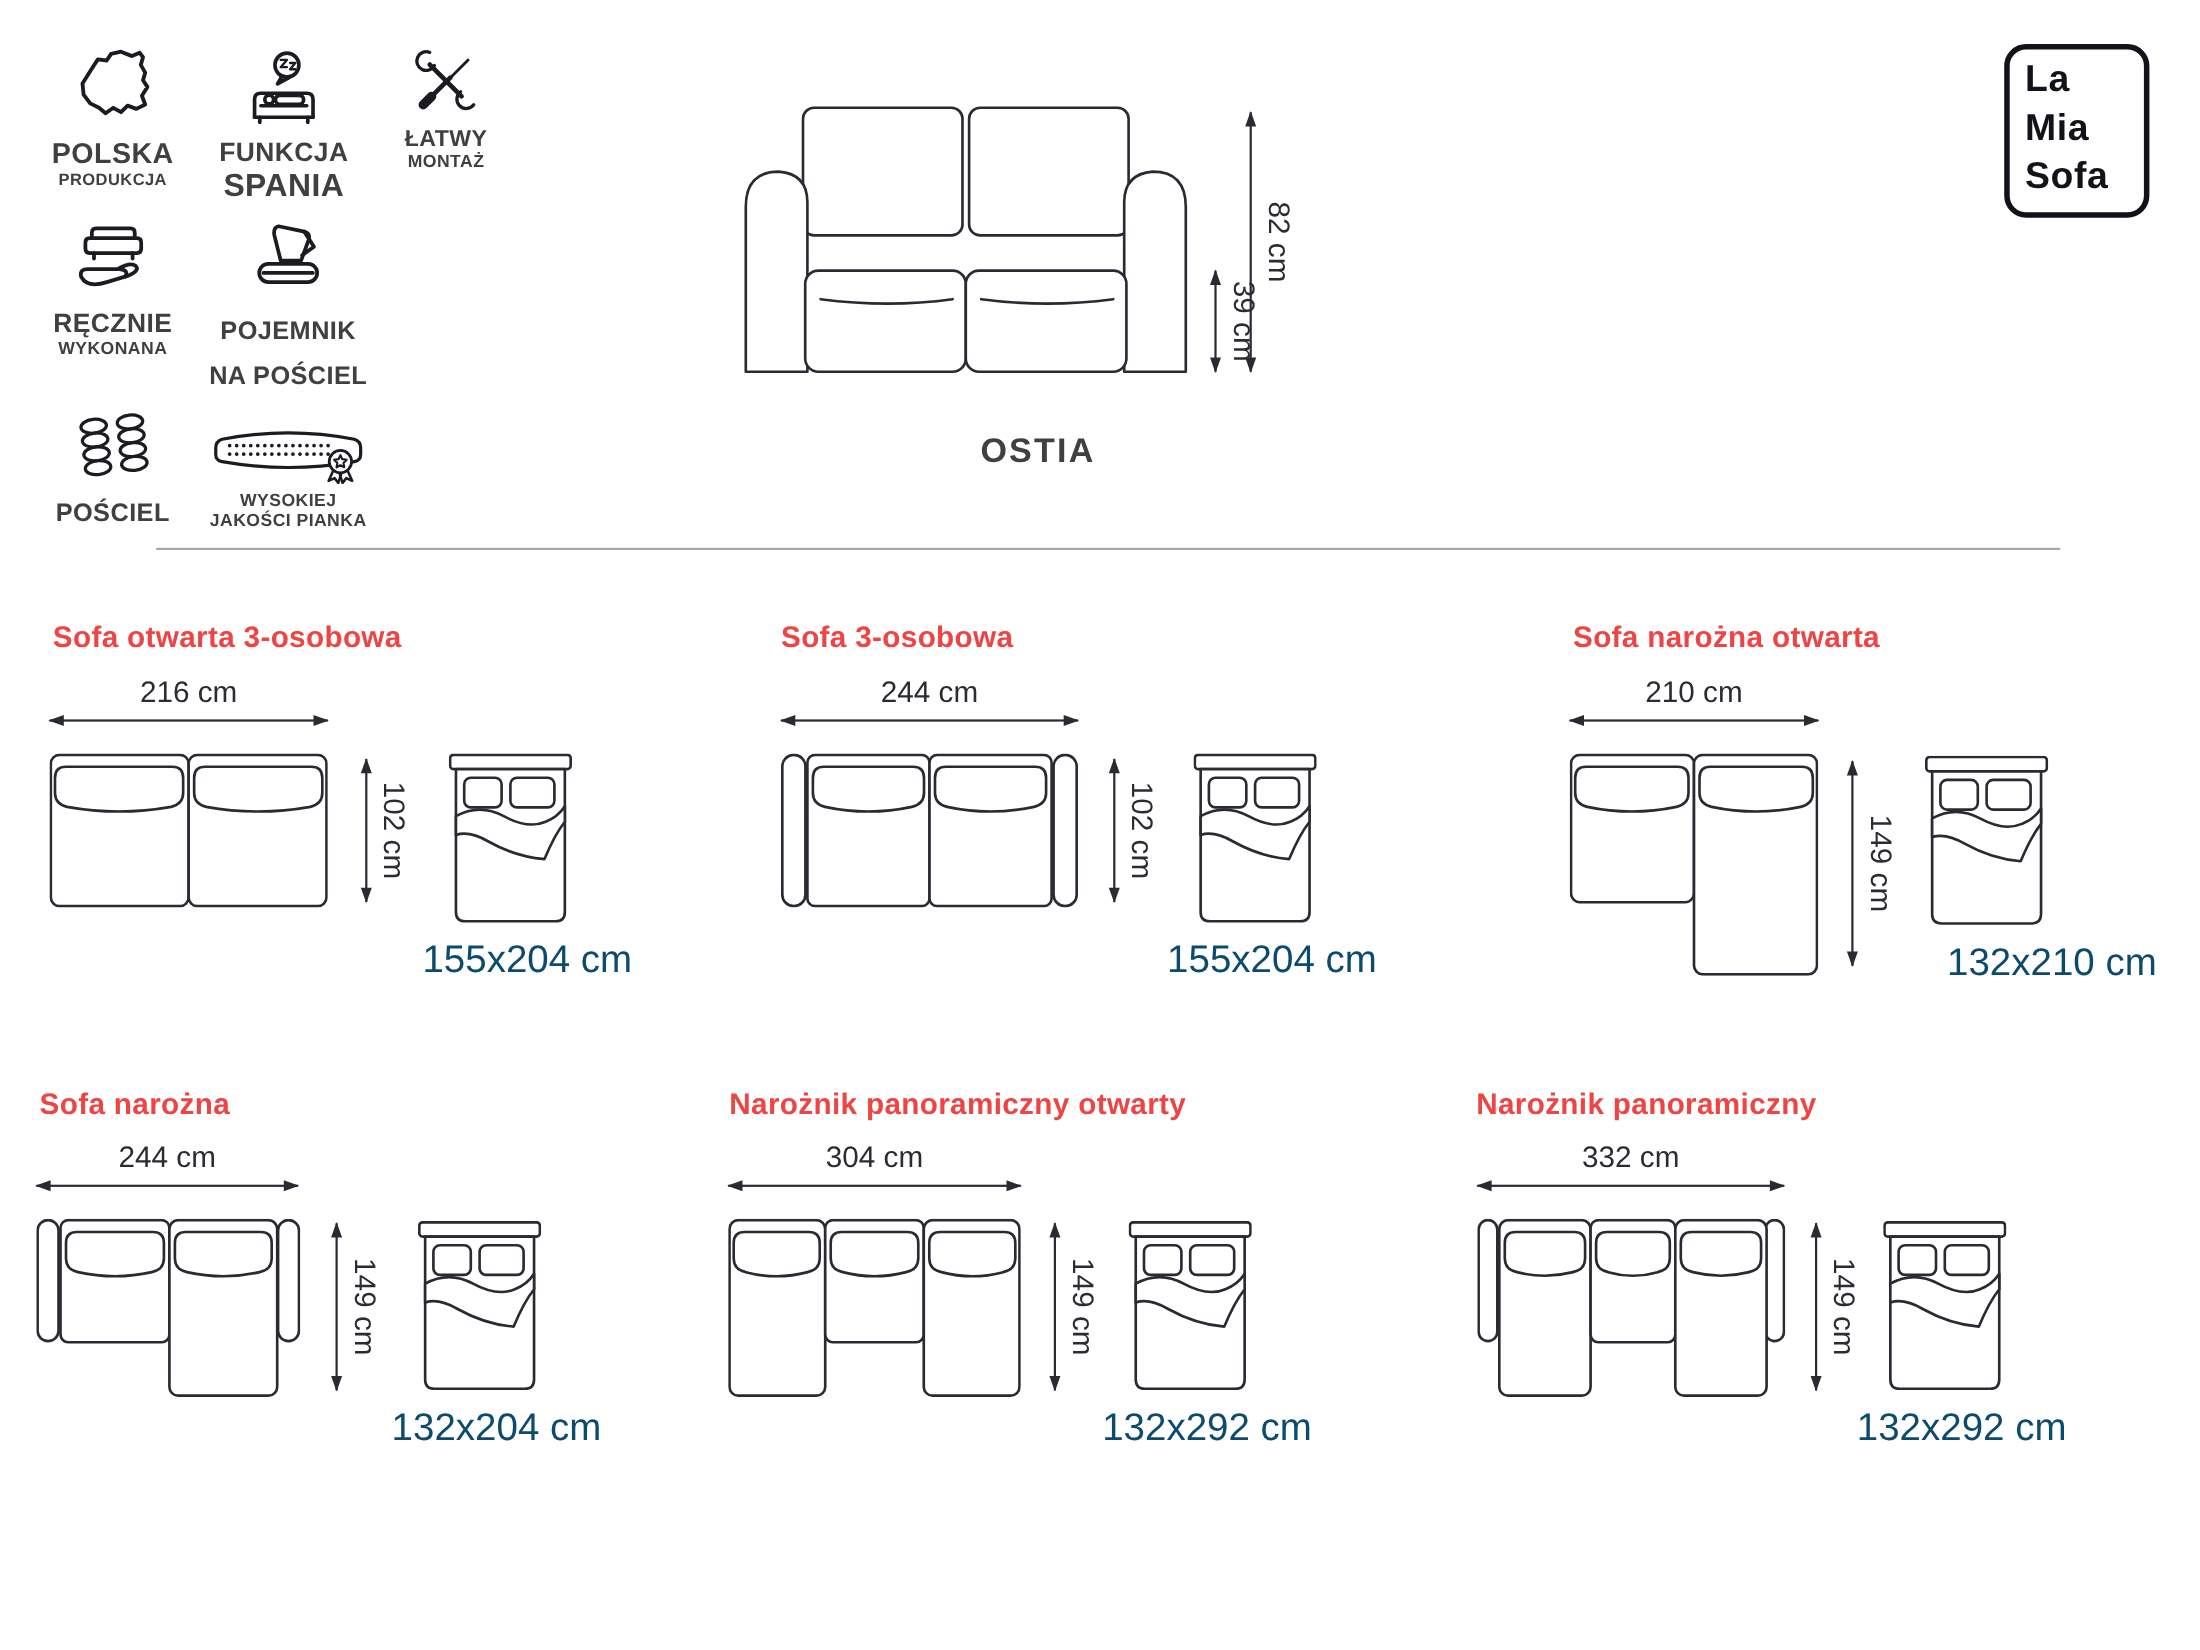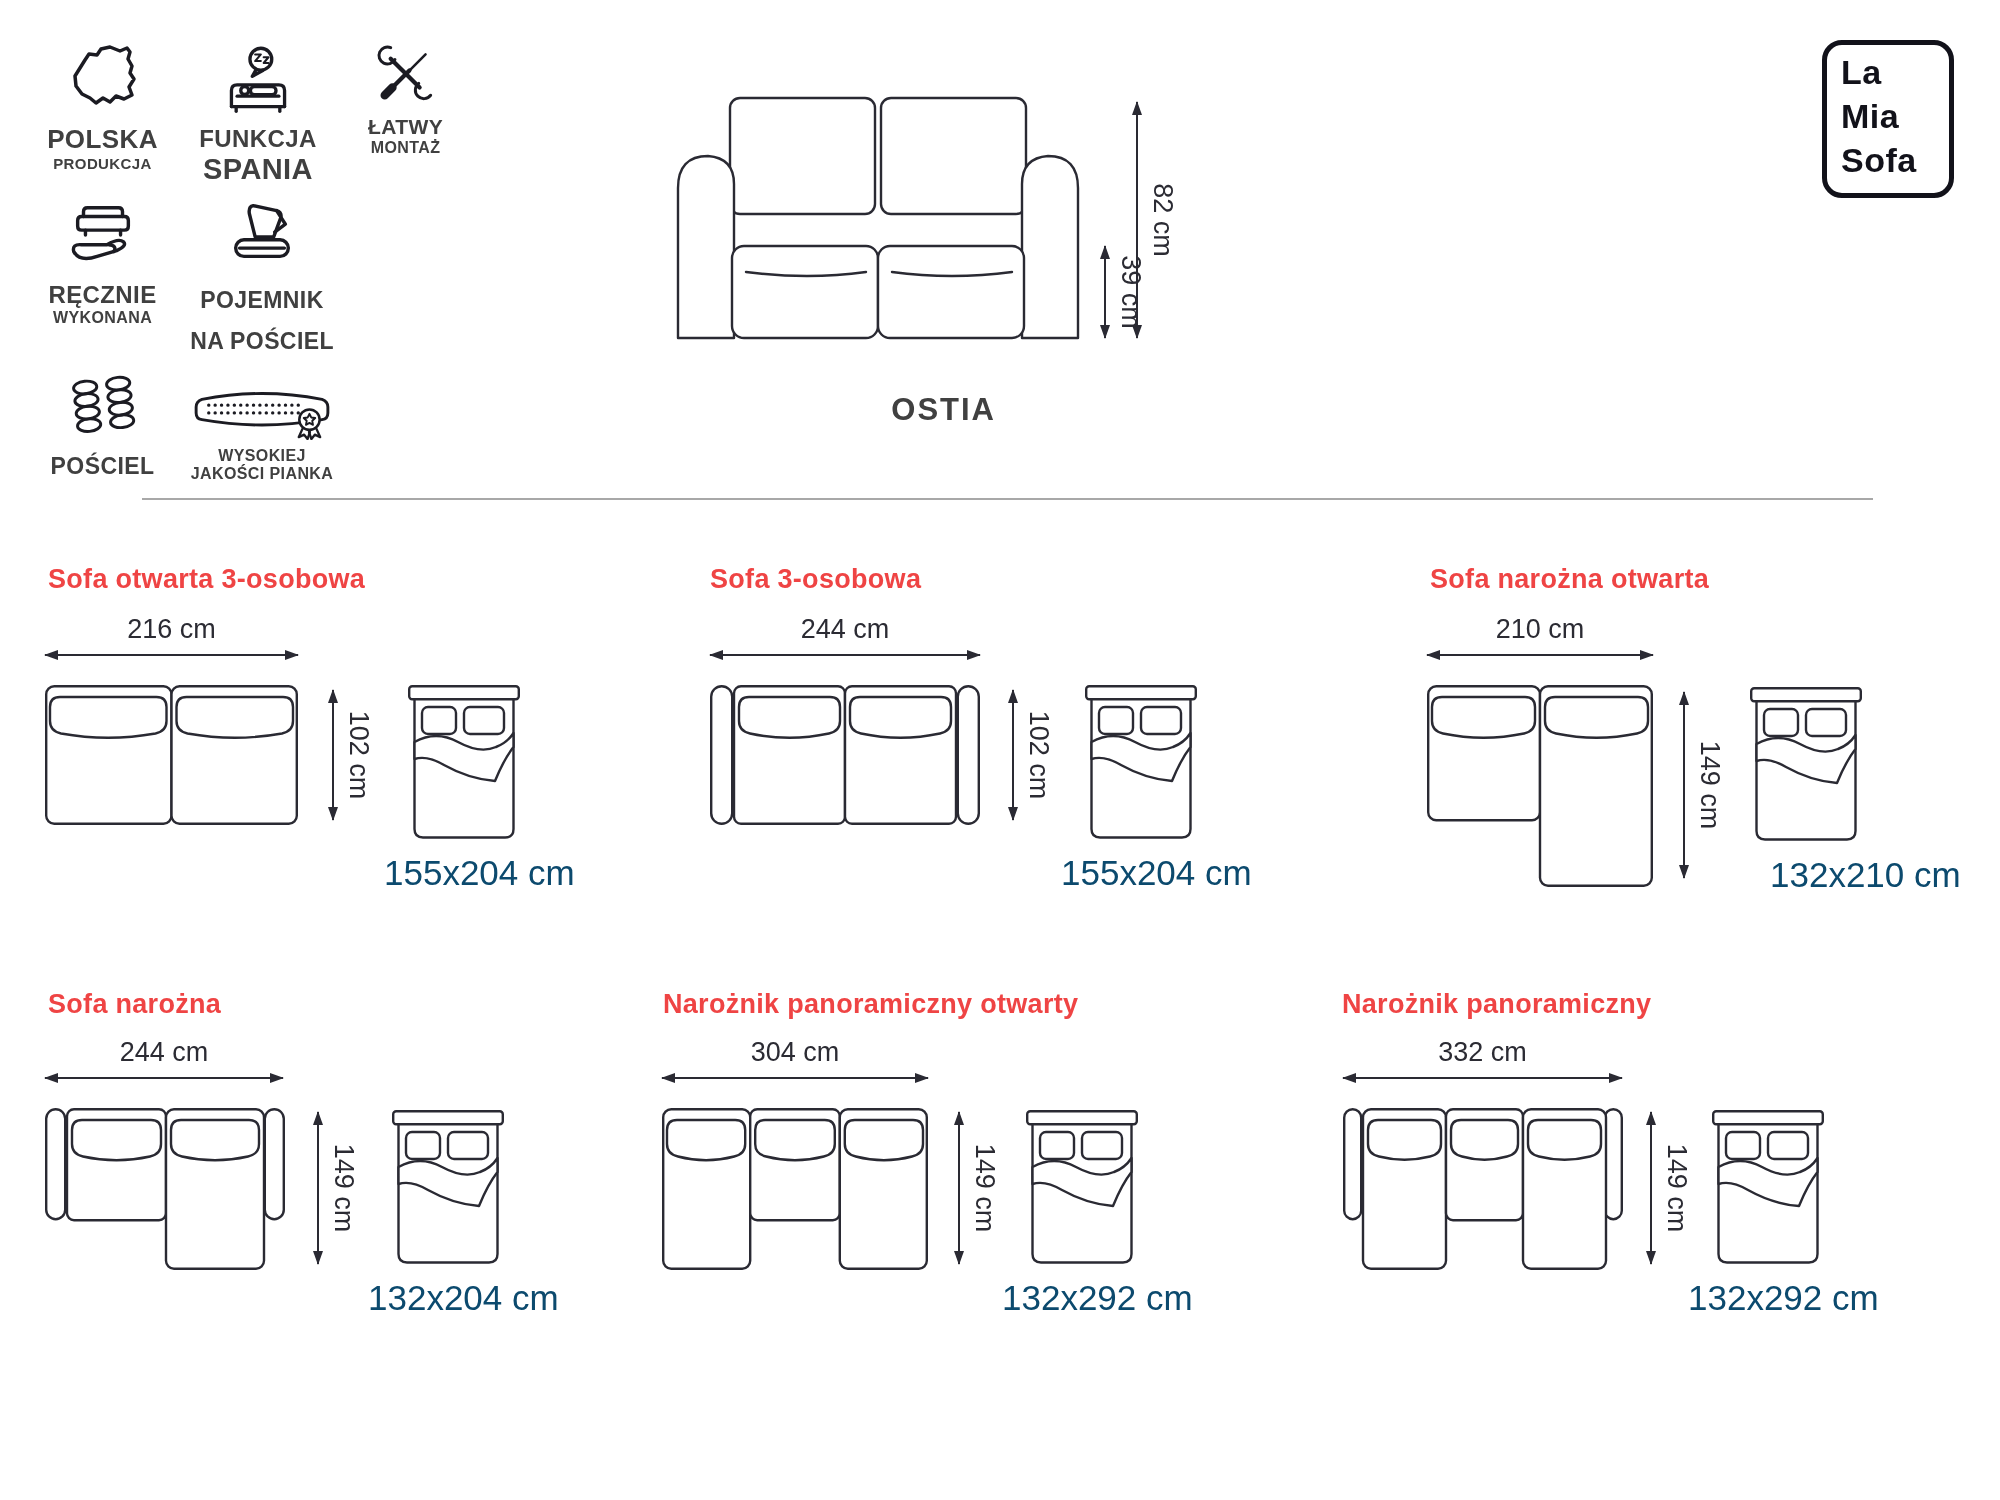--- a/index.html
+++ b/index.html
@@ -256,21 +256,21 @@
     <svg class="abs" style="left:325px; top:127px;" width="112" height="155" viewBox="0 0 112 155">
       <rect class="ln" x="1.2" y="1.2" width="109.6" height="13" rx="3"></rect>
       <path class="ln" d="M6.5,14.2 H105.5 V144 Q105.5,152.5 97,152.5 H15 Q6.5,152.5 6.5,144 Z"></path>
       <rect class="ln" x="14" y="22" width="34" height="27" rx="6"></rect>
       <rect class="ln" x="56" y="22" width="40" height="27" rx="6"></rect>
       <path class="ln" d="M6.5,57 Q28,45 50,57 Q72,69 88,62 Q99,58 105.5,48 L105.5,62 Q96,74 87,96 Q61,94 36,80 Q19,70 6.5,74 Z"></path>
     </svg>
     <div class="bedlabel" style="left:301px; top:295px; width:160px;margin-left:44px;">132x210 cm</div>
   </div>
 
-  <div class="cfg" style="left:40px; top:985px; width:600px; height:390px;">
+  <div class="cfg" style="left:28px; top:985px; width:600px; height:390px;">
     <div class="cfg-title" style="left:8px; top:4px;">Sofa narożna</div>
     <div class="wdim" style="left:5px; top:52px; width:238px;">
       <div class="wlabel">244 cm</div>
       <span class="arrow-h"></span>
     </div>
     <svg class="abs" style="left:5px; top:123px;" width="240" height="162" viewBox="0 0 240 162">
       <rect class="ln" x="1.2" y="1.2" width="19" height="110" rx="9.5"></rect>
       <rect class="ln" x="219.8" y="1.2" width="19" height="110" rx="9.5"></rect>
       <rect class="ln" x="22" y="1.2" width="99" height="111" rx="7"></rect>
       <rect class="ln" x="121" y="1.2" width="98" height="159.6" rx="8"></rect>

